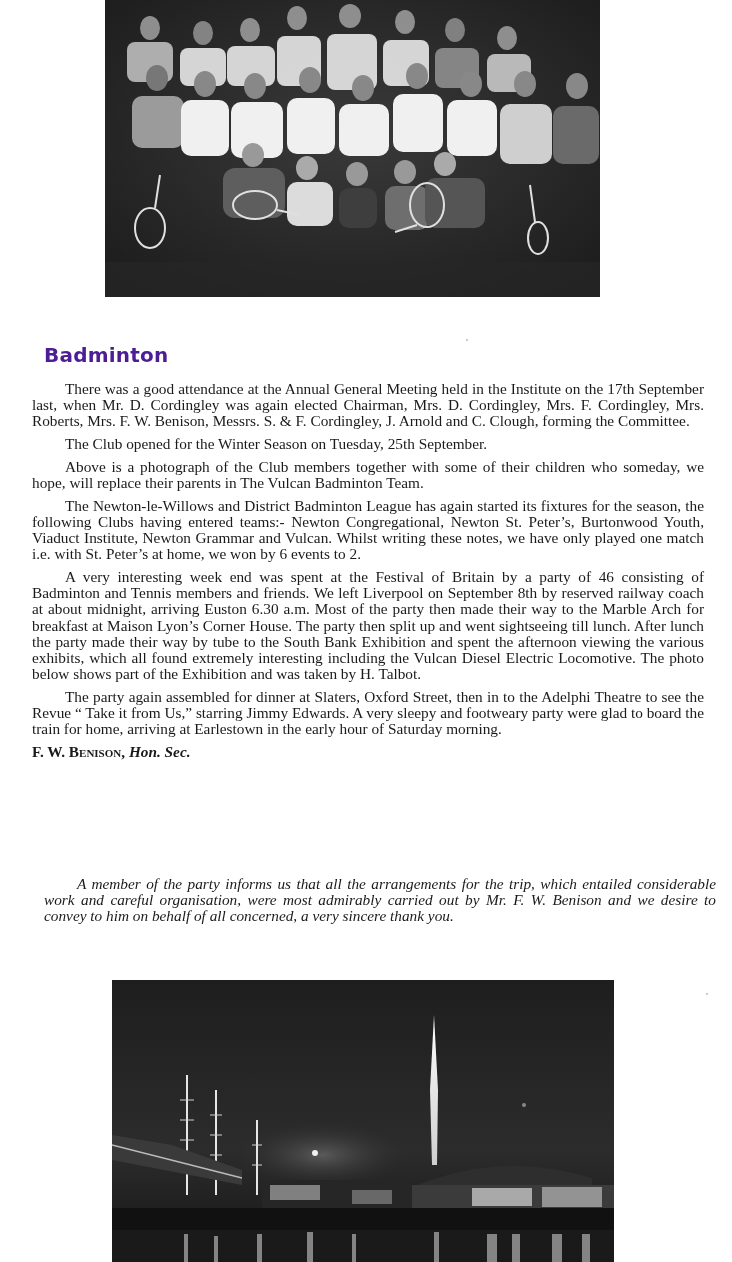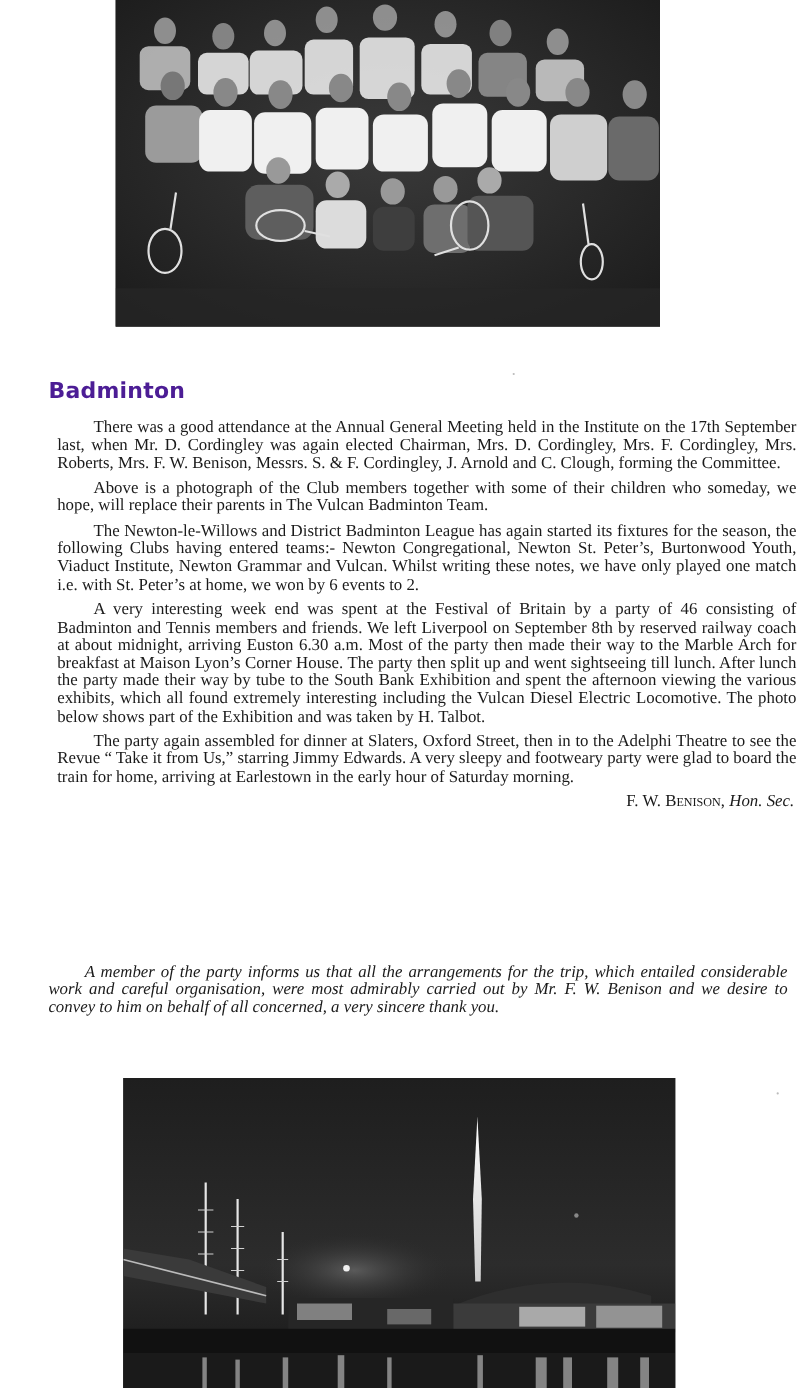--- a/index.html
+++ b/index.html
@@ -11,25 +11,25 @@
   #photo-team { left: 105px; top: 0; width: 495px; height: 297px; background: #2a2a2a; }
   #photo-festival { left: 112px; top: 980px; width: 502px; height: 282px; background: #202020; }
   .photo svg { display: block; width: 100%; height: 100%; }
 
   .heading {
     position: absolute; left: 44px; top: 343px;
     font-family: "DejaVu Sans", sans-serif; font-weight: bold; font-size: 20px;
     color: #4c1d95; letter-spacing: 0.2px; margin: 0;
   }
   .article {
-    position: absolute; left: 52px; top: 381px; width: 672px;
+    position: absolute; left: 32px; top: 381px; width: 672px;
     font-size: 15.3px; line-height: 16.2px; text-align: justify;
   }
   .article p { margin: 0 0 6.5px 0; text-indent: 33px; }
-  .signature { text-align: right; text-indent: 0 !important; margin-top: 2px !important; margin-right: 2px !important; }
+  .signature { text-align: left; text-indent: 0 !important; margin-top: 2px !important; margin-right: 2px !important; font-weight: bold; }
   .sc { font-variant: small-caps; }
   .it { font-style: italic; }
   .thanks {
     position: absolute; left: 44px; top: 876px; width: 672px;
     font-size: 15.3px; line-height: 16.2px; text-align: justify; font-style: italic;
   }
   .thanks p { margin: 0; text-indent: 33px; }
   .speck { position: absolute; width: 2px; height: 2px; background: #bbb; border-radius: 50%; }
 </style>
 </head>
@@ -109,20 +109,21 @@
         <line x1="430" y1="222" x2="425" y2="185"></line>
     </g>
     <rect y="262" width="495" height="35" fill="#262626" opacity="0.7"></rect>
   </svg>
 </div>
 
 <h2 class="heading">Badminton</h2>
 
 <div class="article">
   <p>There was a good attendance at the Annual General Meeting held in the Institute on the 17th September last, when Mr. D. Cordingley was again elected Chairman, Mrs. D. Cordingley, Mrs. F. Cordingley, Mrs. Roberts, Mrs. F. W. Benison, Messrs. S. &amp; F. Cordingley, J. Arnold and C. Clough, forming the Committee.</p>
+  <p>The Club opened for the Winter Season on Tuesday, 25th September.</p>
   <p>Above is a photograph of the Club members together with some of their children who someday, we hope, will replace their parents in The Vulcan Badminton Team.</p>
   <p>The Newton-le-Willows and District Badminton League has again started its fixtures for the season, the following Clubs having entered teams:- Newton Congregational, Newton St. Peter’s, Burtonwood Youth, Viaduct Institute, Newton Grammar and Vulcan. Whilst writing these notes, we have only played one match i.e. with St. Peter’s at home, we won by 6 events to 2.</p>
   <p>A very interesting week end was spent at the Festival of Britain by a party of 46 consisting of Badminton and Tennis members and friends. We left Liverpool on September 8th by reserved railway coach at about midnight, arriving Euston 6.30 a.m. Most of the party then made their way to the Marble Arch for breakfast at Maison Lyon’s Corner House. The party then split up and went sightseeing till lunch. After lunch the party made their way by tube to the South Bank Exhibition and spent the afternoon viewing the various exhibits, which all found extremely interesting including the Vulcan Diesel Electric Locomotive. The photo below shows part of the Exhibition and was taken by H. Talbot.</p>
   <p>The party again assembled for dinner at Slaters, Oxford Street, then in to the Adelphi Theatre to see the Revue “ Take it from Us,” starring Jimmy Edwards. A very sleepy and footweary party were glad to board the train for home, arriving at Earlestown in the early hour of Saturday morning.</p>
   <p class="signature"><span class="sc">F. W. Benison,</span> <span class="it">Hon. Sec.</span></p>
 </div>
 
 <div class="thanks">
   <p>A member of the party informs us that all the arrangements for the trip, which entailed considerable work and careful organisation, were most admirably carried out by Mr. F. W. Benison and we desire to convey to him on behalf of all concerned, a very sincere thank you.</p>
 </div>

